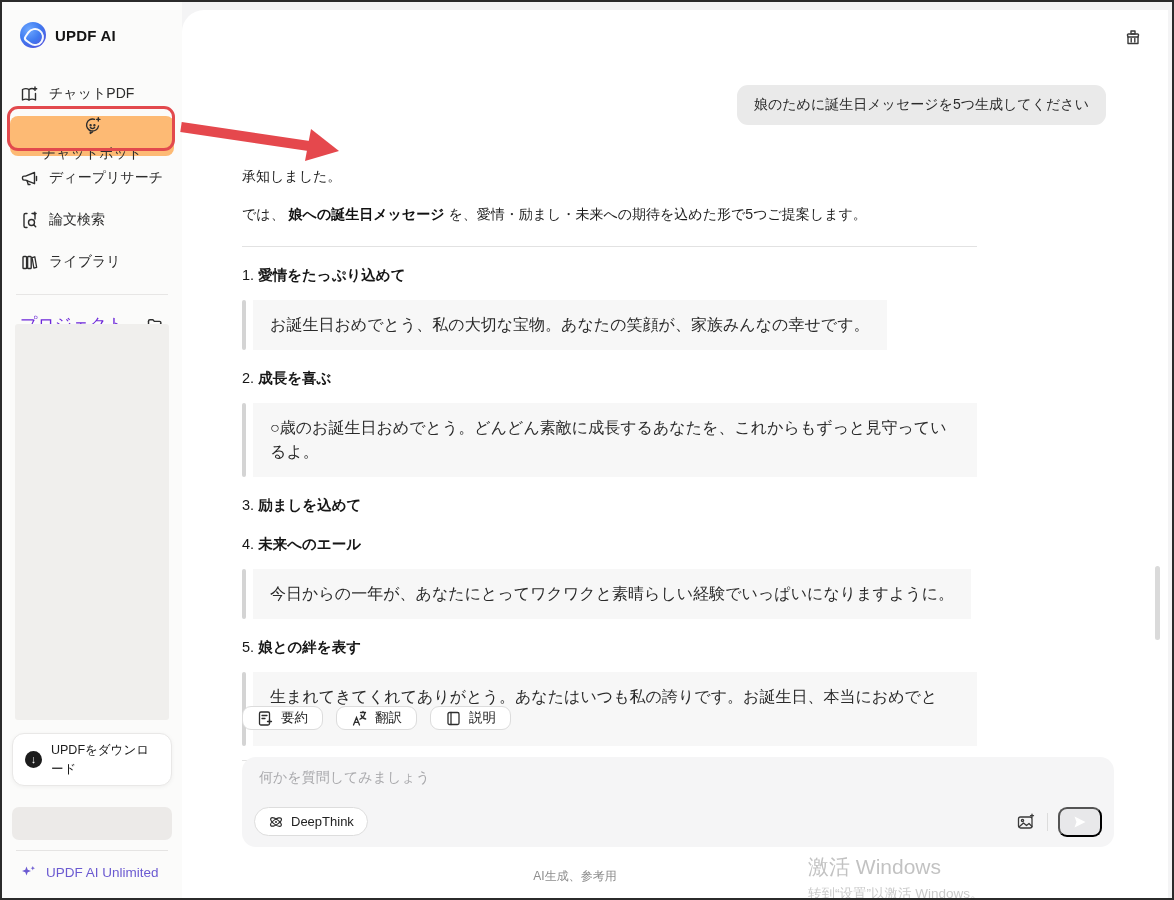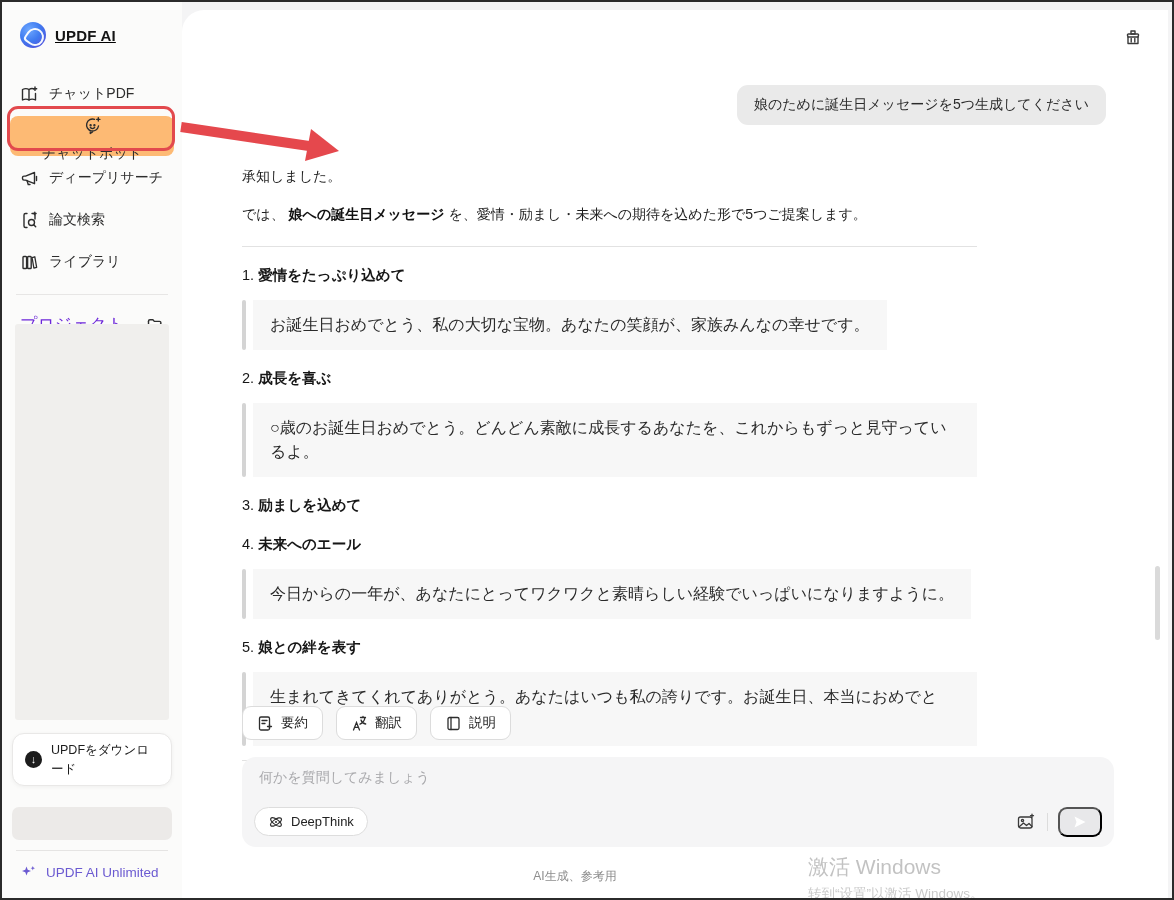--- a/index.html
+++ b/index.html
@@ -2,21 +2,21 @@
 <html><head>
 <meta charset="utf-8">
 <style>
   * { margin:0; padding:0; box-sizing:border-box; }
   html,body { width:1174px; height:900px; }
   body { font-family:"Liberation Sans","DejaVu Sans",sans-serif; background:#f4f4f5; }
   .app { position:relative; width:1174px; height:900px; background:#f4f4f5; border:2px solid #2b2b2b; overflow:hidden; }
 
   
   .sidebar { position:absolute; left:0; top:0; width:180px; height:100%; background:#fbfbfa; }
-  .brand { display:flex; align-items:center; gap:9px; padding:20px 0 0 18px;text-decoration:underline; }
+  .brand { display:flex; align-items:center; gap:9px; padding:20px 0 0 18px; }
   .brand-logo { width:26px; height:26px; border-radius:50%; background:radial-gradient(circle at 35% 30%, #6ea8ff 0%, #3f7bf0 45%, #5a43d6 100%); position:relative; flex:0 0 auto; }
   .brand-logo::after { content:""; position:absolute; left:6px; top:6px; width:14px; height:14px; border:2px solid rgba(255,255,255,.95); border-radius:50% 50% 50% 4px; transform:rotate(35deg); }
   .brand-name { font-size:15px; font-weight:bold; color:#141414; letter-spacing:.2px; }
   .menu { margin-top:26px; }
   .menu-item { display:flex; align-items:center; gap:10px; height:40px; margin:2px 8px; padding:0 10px; border-radius:8px; font-size:14px; color:#2d2d2d; cursor:pointer; }
   .menu-item.active { background:#fdba74;flex-direction:column; }
   .menu-item .mi { width:19px; height:19px; flex:0 0 auto; display:flex; align-items:center; justify-content:center; }
   .active-red-box { position:absolute; left:5px; top:104px; width:168px; height:45px; border:3px solid #e2494d; border-radius:11px; pointer-events:none; }
   .side-divider { height:1px; background:#e7e6e5; margin:12px 14px; }
   .projects-row { display:flex; align-items:center; justify-content:space-between; padding:6px 18px 6px 18px; font-size:17px; color:#6d28d9; }
@@ -41,21 +41,21 @@
   .answer b { font-weight:bold; color:#111; }
   .hr { border:none; border-top:1px solid #e2e2e2; height:0; }
   .ai-item-head { margin:18px 0 13px; font-size:14.5px; color:#161616; }
   .ai-item-head .t { font-weight:bold; }
   .quote { display:flex; gap:7px; margin:0 0 9px; }
   .quote .bar { width:4px; border-radius:2px; background:#d4d4d4; flex:0 0 auto; }
   .quote .qbox { background:#f7f7f7; padding:13px 17px; font-size:16px; color:#2a2a2a; width:fit-content; }
   .clipped { height:12px; overflow:hidden; margin-top:9px; color:#6a6a6a; opacity:.55; }
 
   .actions-row { position:absolute; top:696px; left:60px; display:flex; gap:13px; }
-  .act-btn { display:flex; align-items:center; gap:7px; height:34px; padding:0 14px; background:#fff; border:1px solid #dcdcdc; border-radius:9px; font-size:13.5px; color:#232323; cursor:pointer; }
+  .act-btn { display:flex; align-items:center; gap:7px; height:24px; padding:0 14px; background:#fff; border:1px solid #dcdcdc; border-radius:9px; font-size:13.5px; color:#232323; cursor:pointer; }
 
   .composer { position:absolute; top:747px; left:60px; width:872px; height:90px; background:#f5f5f6; border-radius:14px; }
   .composer textarea { position:absolute; left:17px; top:12px; width:700px; height:30px; background:transparent; border:none; outline:none; resize:none; font-family:inherit; font-size:14px; color:#333; }
   .composer textarea::placeholder { color:#a9a9ac; }
   .deepthink { position:absolute; left:12px; bottom:11px; display:flex; align-items:center; gap:7px; height:29px; padding:0 13px; background:#fff; border:1px solid #dddddd; border-radius:15px; font-size:13px; color:#222; cursor:pointer; }
   .comp-right { position:absolute; right:12px; bottom:10px; display:flex; align-items:center; gap:10px; }
   .vdiv { width:1px; height:18px; background:#dcdcdc; }
   .send-btn { width:44px; height:30px; background:#e8e8ea; border-radius:9px; display:flex; align-items:center; justify-content:center; cursor:pointer; }
   .img-btn { width:22px; height:22px; display:flex; align-items:center; justify-content:center; cursor:pointer; }
 

